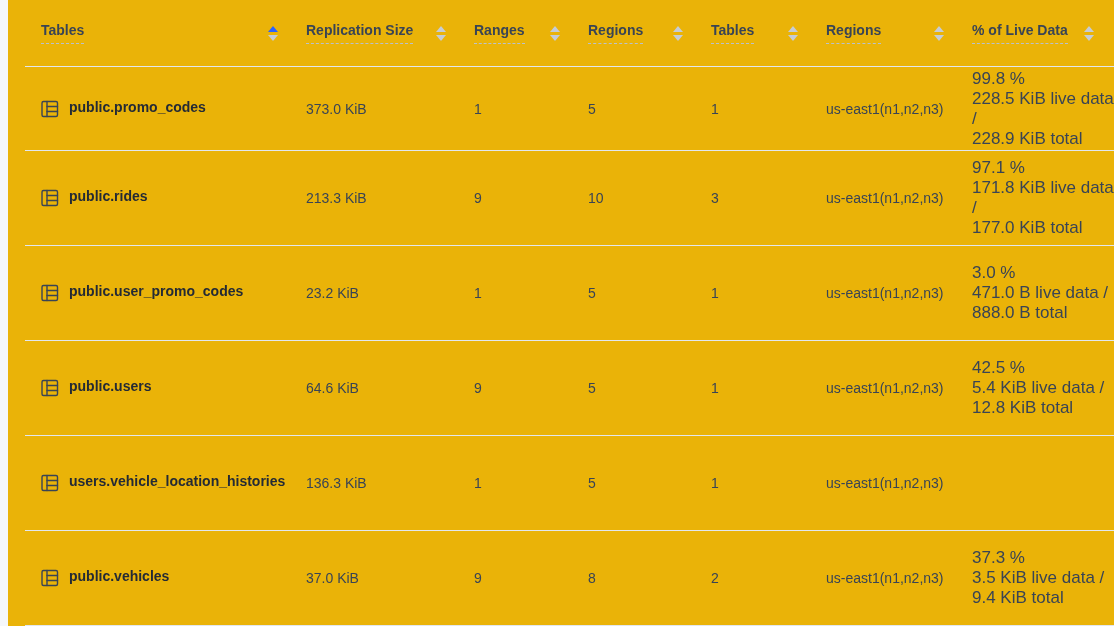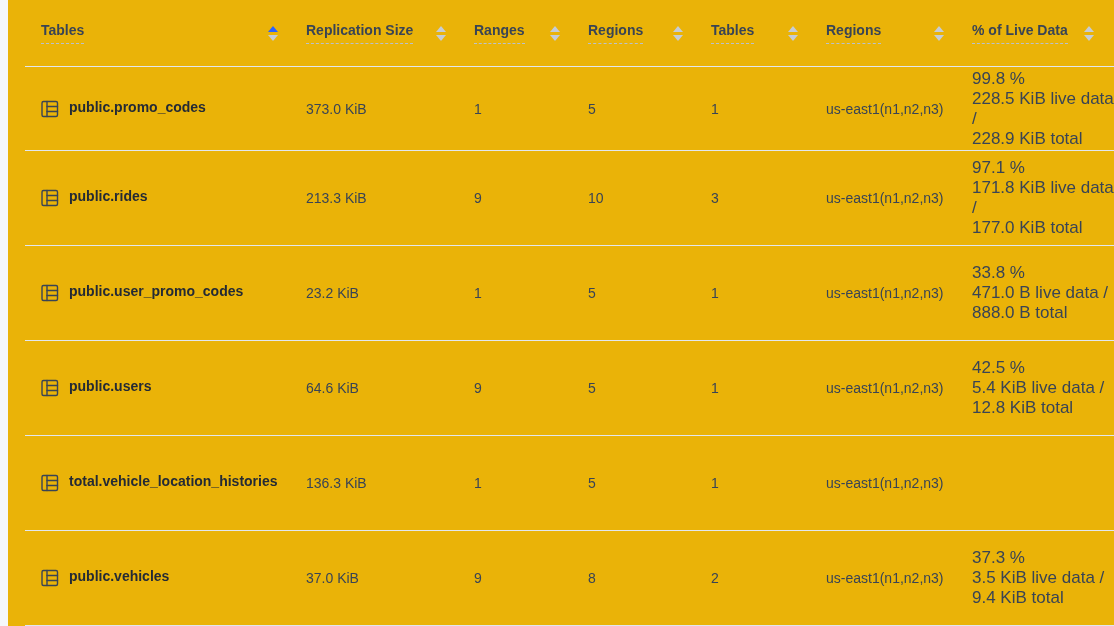--- a/index.html
+++ b/index.html
@@ -200,21 +200,21 @@
           </svg>
         </span>
         <span class="tname">public.user_promo_codes</span>
       </div>
       <div class="cell">23.2 KiB</div>
       <div class="cell">1</div>
       <div class="cell">5</div>
       <div class="cell">1</div>
       <div class="cell">us-east1(n1,n2,n3)</div>
       <div class="cell c-live">
-        <div>33.8 %</div>
+        <div>3.0 %</div>
         <div>471.0 B live data /</div>
         <div>888.0 B total</div>
       </div>
     </div>
 
     <div class="trow">
       <div class="cell c-name">
         <span class="ticon">
           <svg width="20" height="20" viewBox="0 0 20 20" fill="none" stroke="#394455" stroke-width="1.4" stroke-linecap="round">
             <rect x="2" y="2.5" width="15.5" height="15" rx="1.5"></rect>
@@ -240,21 +240,21 @@
     <div class="trow">
       <div class="cell c-name">
         <span class="ticon">
           <svg width="20" height="20" viewBox="0 0 20 20" fill="none" stroke="#394455" stroke-width="1.4" stroke-linecap="round">
             <rect x="2" y="2.5" width="15.5" height="15" rx="1.5"></rect>
             <line x1="7" y1="2.5" x2="7" y2="17.5"></line>
             <line x1="7" y1="7.5" x2="17.5" y2="7.5"></line>
             <line x1="7" y1="12.5" x2="17.5" y2="12.5"></line>
           </svg>
         </span>
-        <span class="tname">total.vehicle_location_histories</span>
+        <span class="tname">users.vehicle_location_histories</span>
       </div>
       <div class="cell">136.3 KiB</div>
       <div class="cell">1</div>
       <div class="cell">5</div>
       <div class="cell">1</div>
       <div class="cell">us-east1(n1,n2,n3)</div>
     </div>
 
     <div class="trow">
       <div class="cell c-name">

